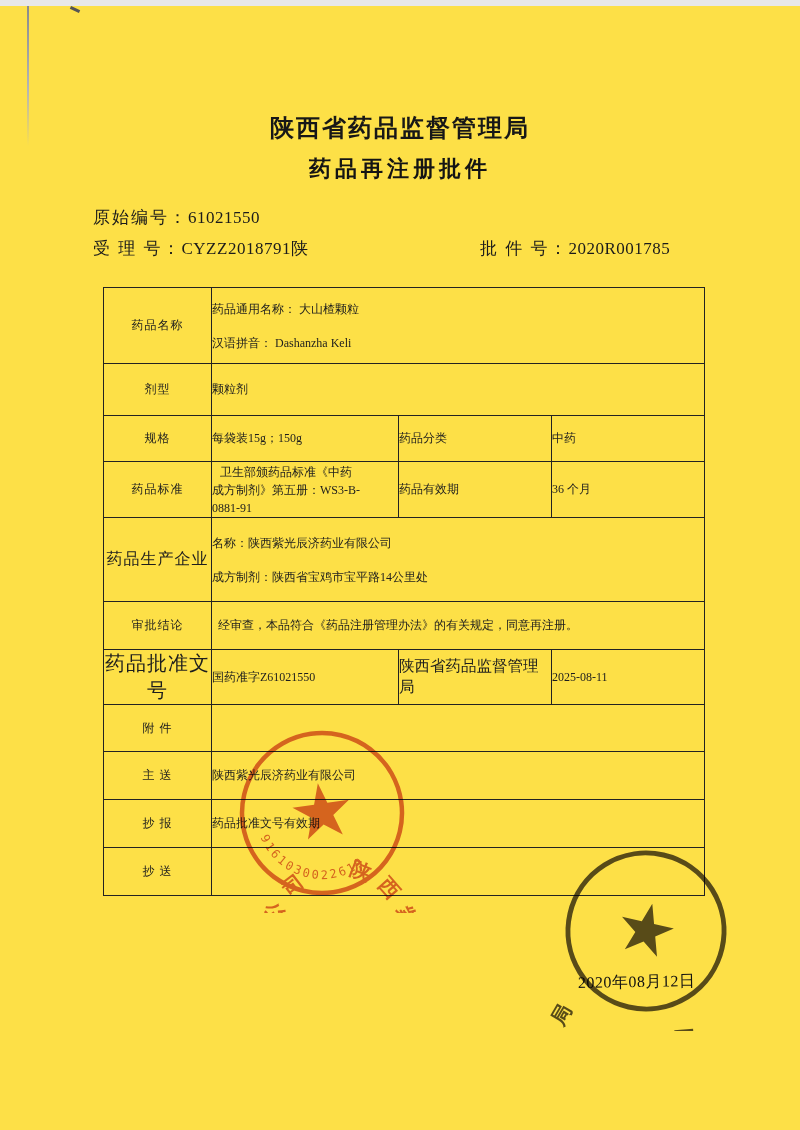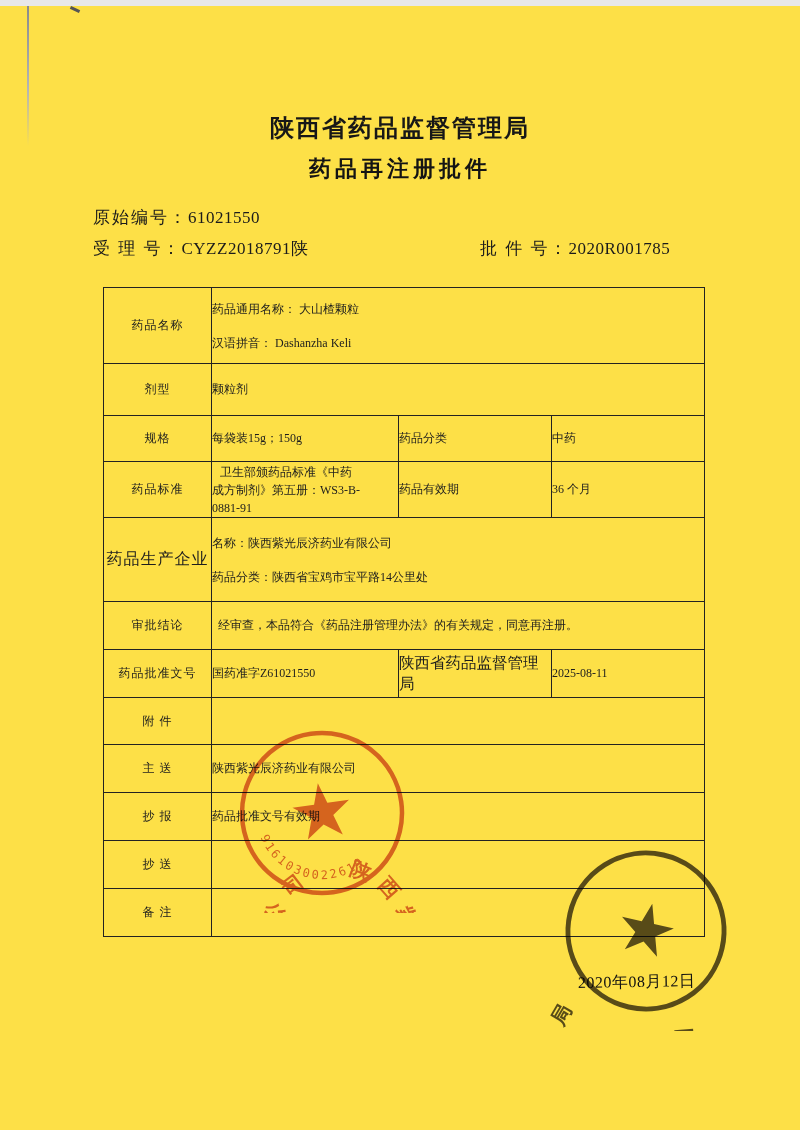--- a/index.html
+++ b/index.html
@@ -113,31 +113,31 @@
         <p>0881-91</p>
       </td>
       <td class="lab2">药品有效期</td>
       <td class="con">36 个月</td>
     </tr>
 
     <tr class="h84">
       <td class="lab" style="font-size:16px">药品生产企业</td>
       <td class="con twolines" colspan="3">
         <p><span>名称：</span><span>陕西紫光辰济药业有限公司</span></p>
-        <p><span>药品分类：</span><span>陕西省宝鸡市宝平路14公里处</span></p>
+        <p><span>成方制剂：</span><span>陕西省宝鸡市宝平路14公里处</span></p>
       </td>
     </tr>
 
     <tr class="h48">
       <td class="lab">审批结论</td>
       <td class="con concl" colspan="3">经审查，本品符合《药品注册管理办法》的有关规定，同意再注册。</td>
     </tr>
 
     <tr class="h48">
-      <td class="lab" style="font-size:12px">药品批准文号</td>
+      <td class="lab" style="font-size:20px">药品批准文号</td>
       <td class="con">国药准字Z61021550</td>
       <td class="lab2" style="font-size:15.5px">陕西省药品监督管理局</td>
       <td class="con">2025-08-11</td>
     </tr>
 
     <tr class="h47">
       <td class="lab">附 件</td>
       <td class="con" colspan="3"></td>
     </tr>
 
@@ -149,24 +149,20 @@
     <tr class="h48">
       <td class="lab">抄 报</td>
       <td class="con" colspan="3">药品批准文号有效期</td>
     </tr>
 
     <tr class="h48">
       <td class="lab">抄 送</td>
       <td class="con" colspan="3"></td>
     </tr>
 
-    <tr class="h48">
-      <td class="lab">备 注</td>
-      <td class="con" colspan="3"></td>
-    </tr>
   </tbody>
     </table>
 
   <div class="stamp-date">2020年08月12日</div>
 
   <svg class="stamp stamp-company" width="200" height="200" viewBox="-100 -100 200 200">
     <g transform="rotate(-8)" color="#cc4a3f">
       <defs>
         <path id="coRing" d="M 0,63 A 63,63 0 1,1 -0.02,63"></path>
         <path id="coCode" d="M -66,0 A 66,66 0 0,0 66,0"></path>

